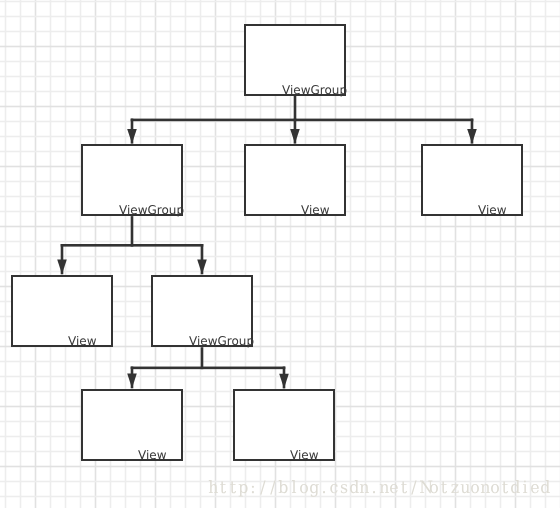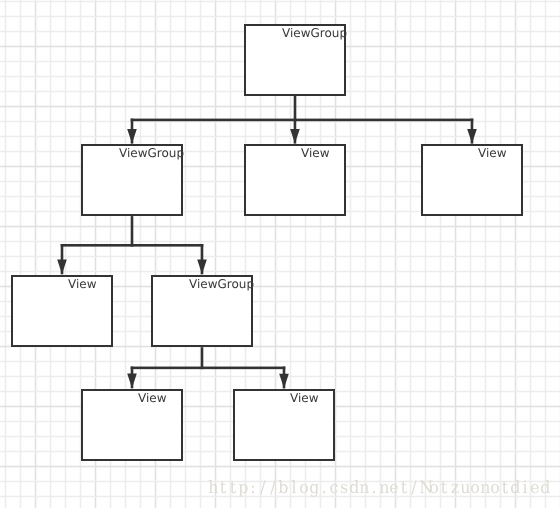--- a/index.html
+++ b/index.html
@@ -34,21 +34,21 @@
     position: absolute;
     left: 0; top: 0;
     width: 560px;
     height: 508px;
   }
   .node {
     position: absolute;
     box-sizing: border-box;
     background: transparent;
     display: flex;
-    align-items: flex-start;
+    align-items: flex-end;
     justify-content: center;
     padding-left: 40px;
   }
   .node .node-label {
     font-family: "DejaVu Sans", sans-serif;
     will-change: transform;
     font-size: 12px;
     line-height: 1;
     color: #3a3a3a;
     white-space: nowrap;

